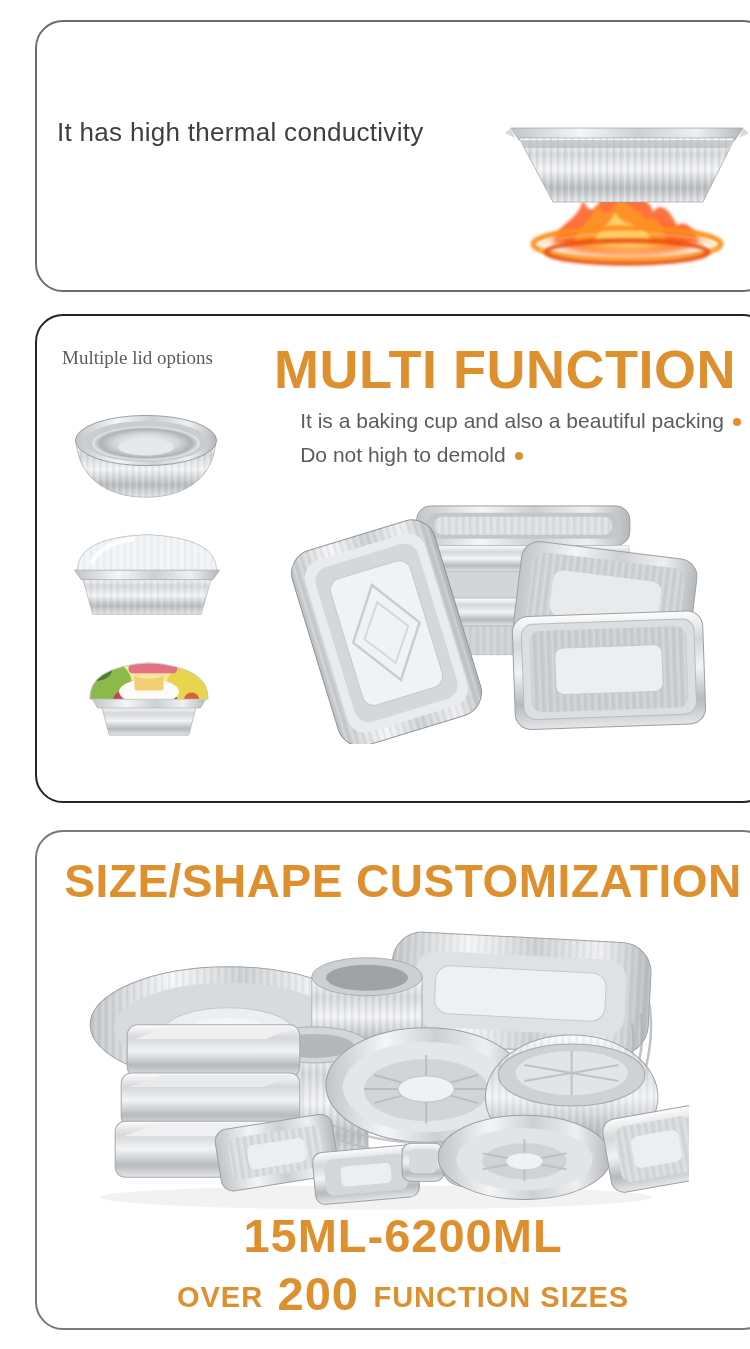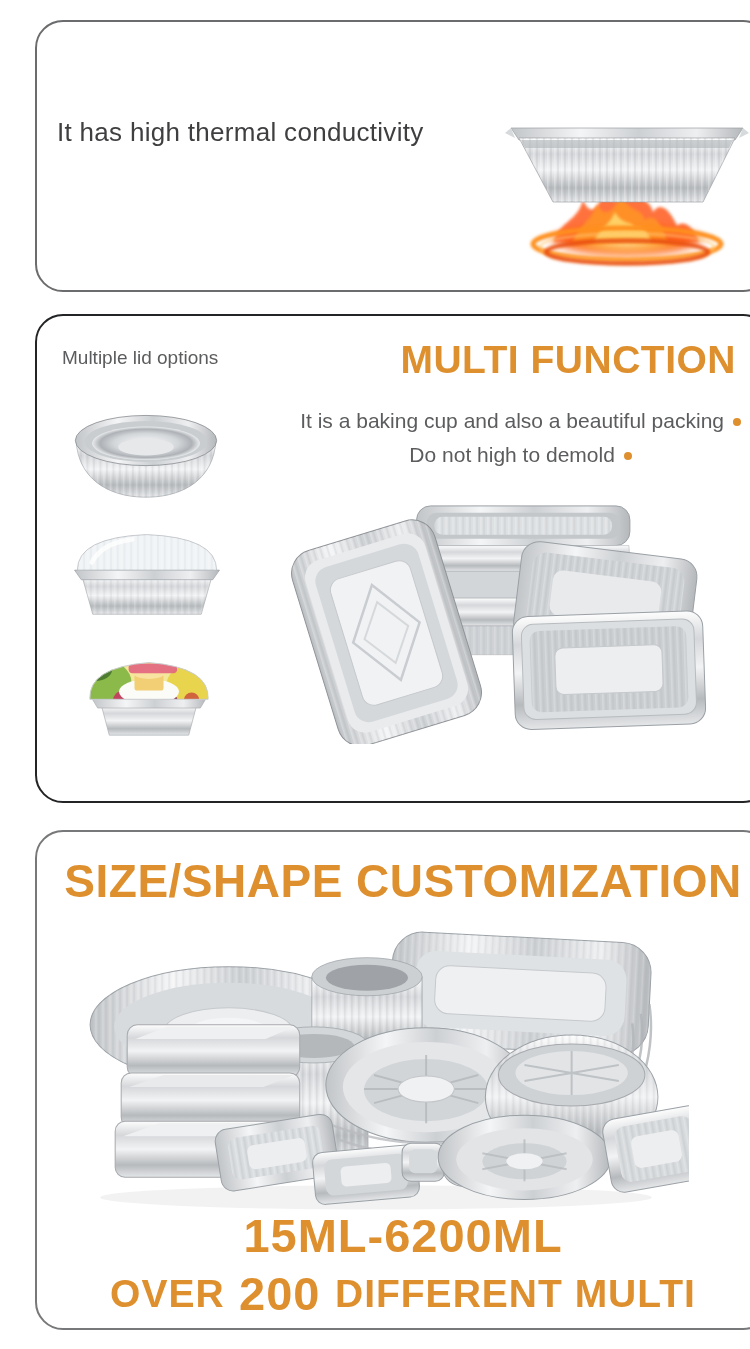--- a/index.html
+++ b/index.html
@@ -11,42 +11,42 @@
   .card-multi{top:314px;height:489px;border:2px solid var(--card-border-middle,#232426);}
   .card-size{top:830px;height:500px;border:2px solid var(--card-border-bottom,#77787a);}
 
   
   .thermal-text{position:absolute;left:20px;top:92px;width:430px;
         font-size:26px;line-height:36px;color:var(--text-dark,#3f3f41);letter-spacing:.3px;}
   .thermal-text p{margin:0;}
   .fire-illustration{position:absolute;right:16px;top:80px;}
 
   
-  .lid-label{position:absolute;left:25px;top:31px;font-size:19px;color:var(--text-gray,#626365);}
+  .lid-label{position:absolute;left:25px;top:31px;font-size:19px;color:var(--text-gray,#626365);font-family:Liberation Serif, serif;}
   .multi-title{position:absolute;right:33px;top:22px;margin:0;
-        font-size:39px;font-weight:700;letter-spacing:.5px;color:var(--accent,#de8f2e);}
-  .bullets{position:absolute;right:28px;top:94px;margin:0;padding:0;list-style:none;text-align:center;}
+        font-size:54px;font-weight:700;letter-spacing:.5px;color:var(--accent,#de8f2e);}
+  .bullets{position:absolute;right:28px;top:94px;margin:0;padding:0;list-style:none;text-align:left;}
   .bullets li{margin:0 0 12px 0;font-size:21px;line-height:22px;color:var(--text-gray,#5b5c5e);
         white-space:nowrap;}
   .dot{display:inline-block;width:8px;height:8px;border-radius:50%;
         background:var(--accent,#de8f2e);margin-left:9px;vertical-align:2px;}
   .bowl-illustration{position:absolute;left:30px;top:82px;}
   .clearlid-illustration{position:absolute;left:26px;top:206px;}
   .printedlid-illustration{position:absolute;left:38px;top:332px;}
   .cluster-illustration{position:absolute;left:230px;top:180px;}
 
   
   .size-title{position:absolute;left:0;right:0;top:22px;margin:0;text-align:center;
         font-size:46px;font-weight:700;letter-spacing:.5px;color:var(--accent,#de8f2e);}
   .pile-illustration{position:absolute;left:26px;top:92px;}
   .volume-range{position:absolute;left:0;right:0;top:376px;margin:0;text-align:center;
         font-size:47px;font-weight:700;letter-spacing:1px;color:var(--accent,#de8f2e);}
   .sizes-line{position:absolute;left:0;right:0;top:434px;text-align:center;
         color:var(--accent,#de8f2e);font-weight:700;white-space:nowrap;}
-  .sizes-line .small{font-size:39px;letter-spacing:1px;vertical-align:baseline;}
+  .sizes-line .small{font-size:29px;letter-spacing:1px;vertical-align:baseline;}
   .sizes-line .big{font-size:47px;letter-spacing:1px;margin:0 10px;vertical-align:-3px;}
 </style>
 </head>
 <body>
 
 <div class="page">
 
   <svg width="0" height="0" style="position:absolute" aria-hidden="true">
     <defs>
       <linearGradient id="silverV" x1="0" y1="0" x2="0" y2="1">
@@ -297,16 +297,16 @@
         <rect x="11" y="9" width="78" height="56" rx="10" fill="#d7dadc"></rect>
         <rect x="11" y="9" width="78" height="56" rx="10" fill="url(#ribs)" opacity="0.4"></rect>
         <rect x="26" y="21" width="48" height="32" rx="7" fill="#eceef0"></rect>
       </g>
     </svg>
 
     <p class="volume-range">15ML-6200ML</p>
     <div class="sizes-line">
       <span class="small">OVER</span>
       <span class="big">200</span>
-      <span class="small">DIFFERENT MULTI</span>
+      <span class="small">FUNCTION SIZES</span>
     </div>
   </section>
 </div>
 
 </body></html>

